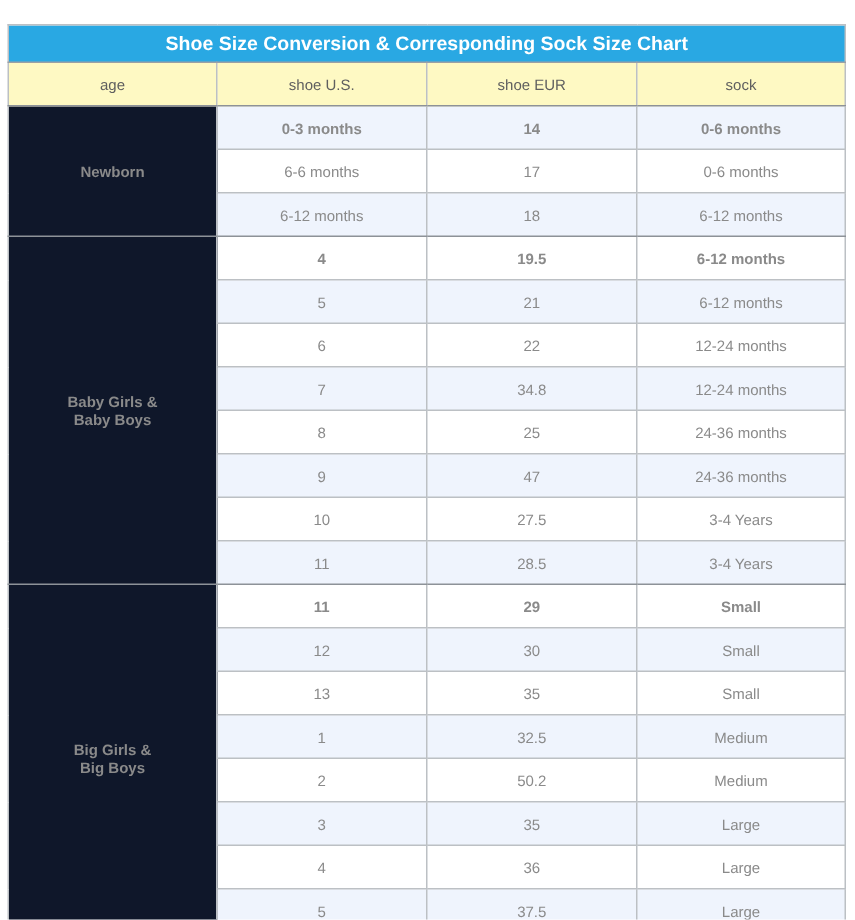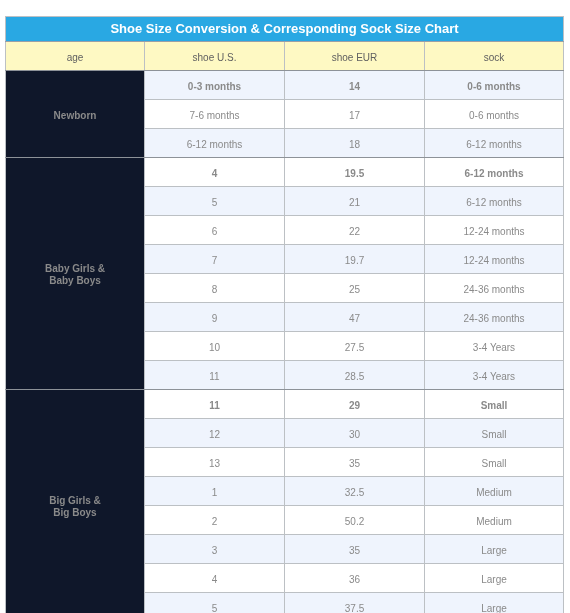--- a/index.html
+++ b/index.html
@@ -44,21 +44,21 @@
         <td class="colhead">shoe EUR</td>
         <td class="colhead">sock</td>
       </tr>
       <tr>
         <td class="grp groupstart groupend" rowspan="3"><span>Newborn</span></td>
         <td class="cell alt groupstart">0-3 months</td>
         <td class="cell alt groupstart">14</td>
         <td class="cell alt groupstart">0-6 months</td>
       </tr>
       <tr>
-        <td class="cell">7-6 months</td>
+        <td class="cell">6-6 months</td>
         <td class="cell">17</td>
         <td class="cell">0-6 months</td>
       </tr>
       <tr>
         <td class="cell alt groupend">6-12 months</td>
         <td class="cell alt groupend">18</td>
         <td class="cell alt groupend">6-12 months</td>
       </tr>
       <tr>
         <td class="grp groupstart groupend" rowspan="8"><span>Baby Girls &amp;</span><br><span>Baby Boys</span></td>
@@ -71,21 +71,21 @@
         <td class="cell alt">21</td>
         <td class="cell alt">6-12 months</td>
       </tr>
       <tr>
         <td class="cell">6</td>
         <td class="cell">22</td>
         <td class="cell">12-24 months</td>
       </tr>
       <tr>
         <td class="cell alt">7</td>
-        <td class="cell alt">19.7</td>
+        <td class="cell alt">34.8</td>
         <td class="cell alt">12-24 months</td>
       </tr>
       <tr>
         <td class="cell">8</td>
         <td class="cell">25</td>
         <td class="cell">24-36 months</td>
       </tr>
       <tr>
         <td class="cell alt">9</td>
         <td class="cell alt">47</td>

